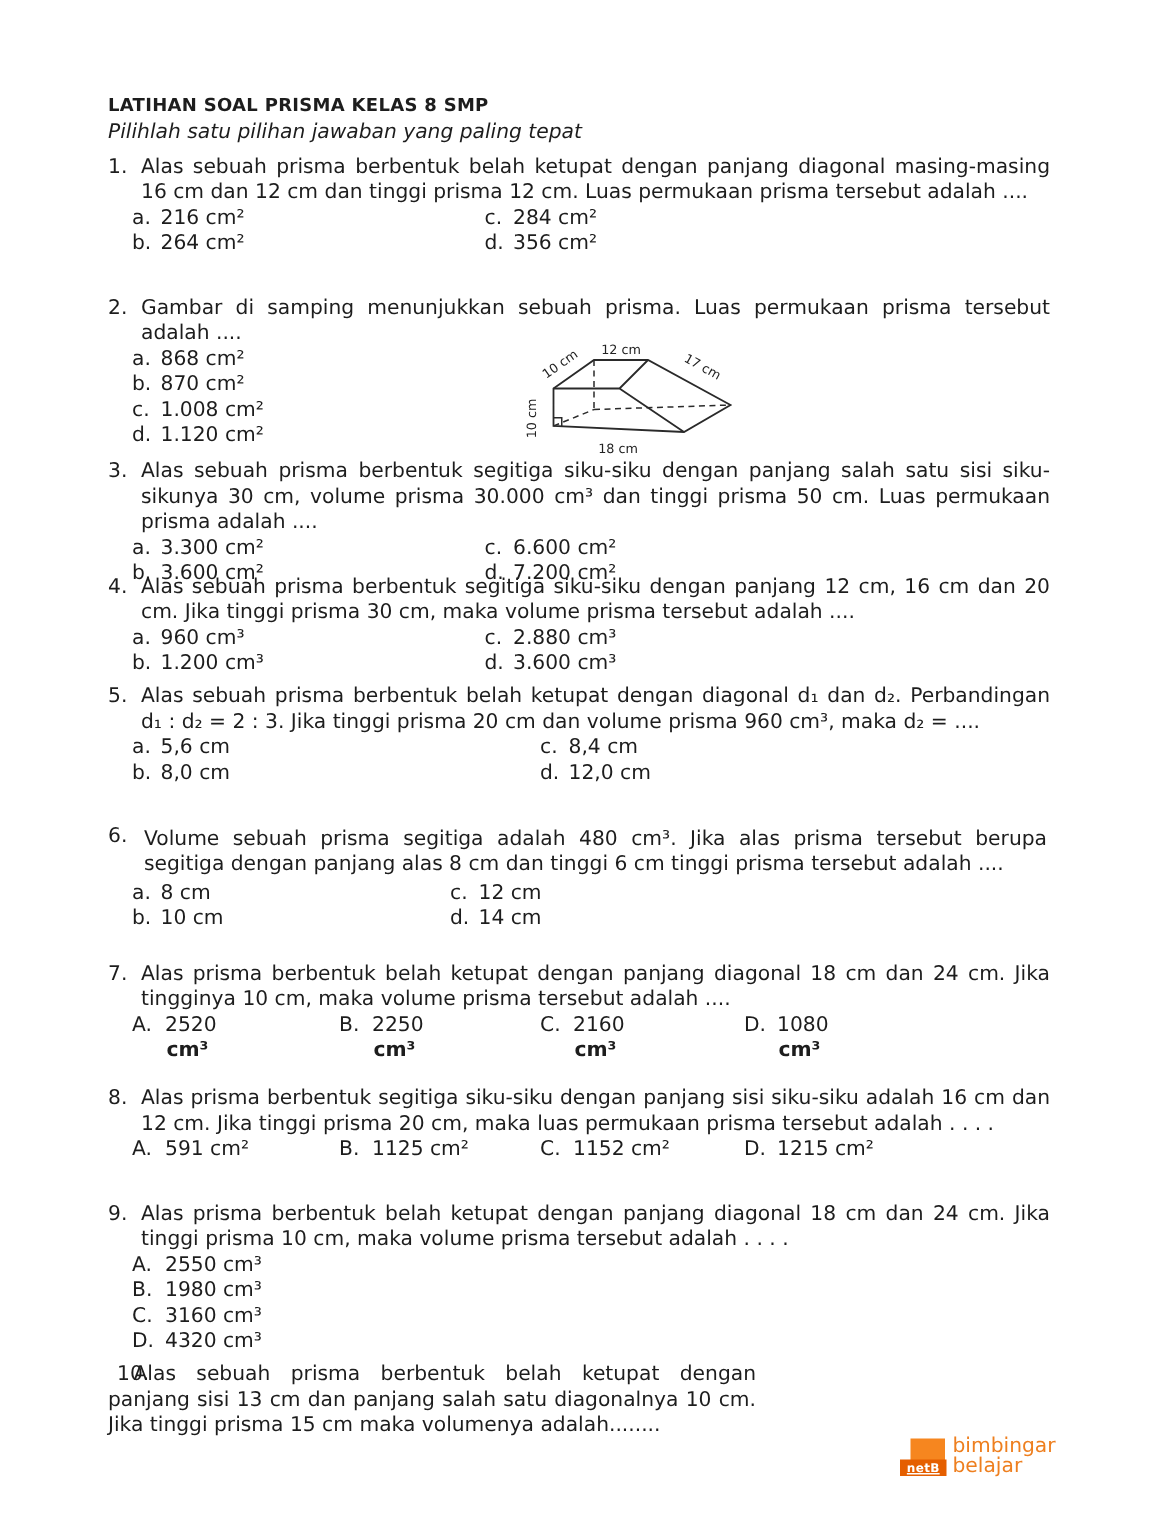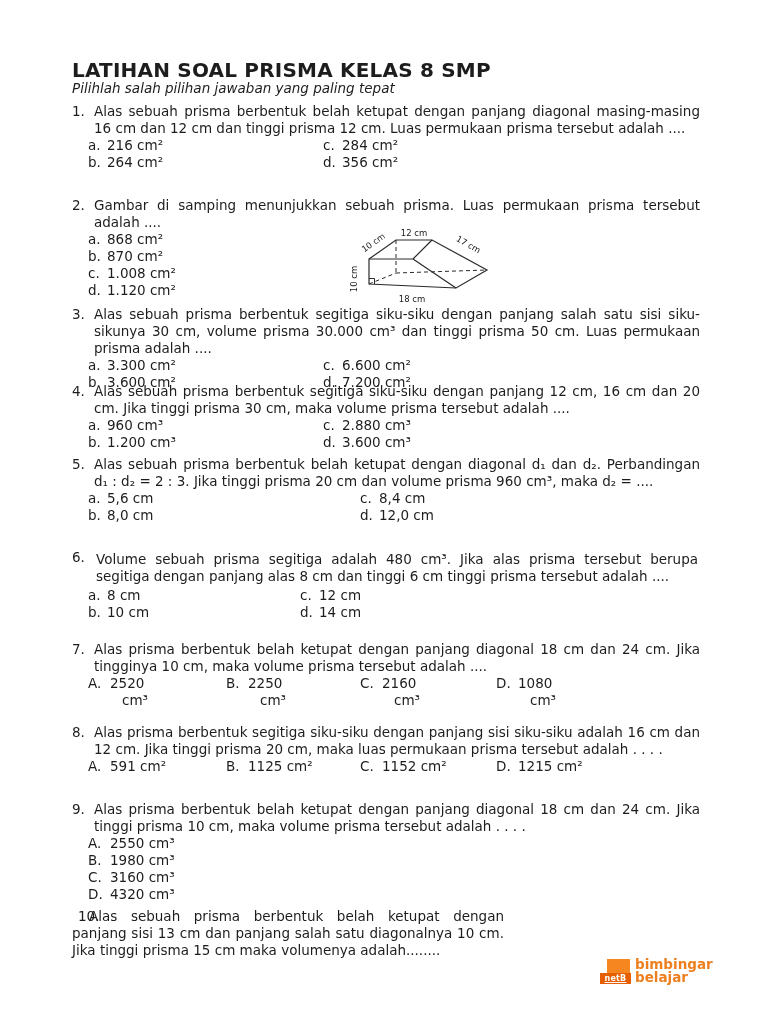--- a/index.html
+++ b/index.html
@@ -7,64 +7,64 @@
     position:relative;
     width:768px;height:1024px;
     background:#ffffff;
     font-family:"DejaVu Sans", sans-serif;
     color:#1d1d1d;
     font-size:13.5px;
     line-height:17px;
     overflow:hidden;
   }
   .header{position:absolute;left:72px;top:61px;width:630px;}
-  .title{font-weight:bold;font-size:20px;line-height:19px;letter-spacing:.2px;}
+  .title{font-weight:bold;font-size:12px;line-height:19px;letter-spacing:.2px;}
   .subtitle{font-style:italic;font-size:13.5px;line-height:17px;}
 
   .q{position:absolute;left:72px;width:628px;}
   .qrow{display:flex;}
   .qnum{width:22px;flex:none;}
   .qtext{flex:1;text-align:justify;}
 
   .opts{margin-left:16px;}
   .opt{display:flex;align-items:baseline;}
   .olabel{width:19px;flex:none;}
   .olabel-cap{width:22px;flex:none;}
 
   .opts2{display:grid;}
   .cols235{grid-template-columns:235px auto;}
   .cols272{grid-template-columns:272px auto;}
   .cols212{grid-template-columns:212px auto;}
   .opts4{display:grid;grid-template-columns:138px 134px 136px auto;}
-  .unitline{margin-left:34px;display:block;}
+  .unitline{margin-left:23px;display:block;font-weight:bold;}
 
   .q2wrap{position:relative;}
   .figure{position:absolute;left:272px;top:29px;width:200px;height:84px;}
   .figure svg text{font-family:"DejaVu Sans", sans-serif;font-size:8.5px;fill:#222;}
 
   .q10num{position:absolute;left:6px;top:0;}
   .q10text{margin-left:23px;width:432px;text-indent:17px;text-align:justify;}
 
   .logo{position:absolute;left:600px;top:956px;width:115px;height:32px;}
   .logo-square{position:absolute;left:7px;top:3px;width:23px;height:22px;background:#f6861f;}
   .logo-badge{
     position:absolute;left:0;top:17px;width:31px;height:11px;
     background:#e55f00;color:#ffffff;font-size:8px;font-weight:bold;
     text-align:center;line-height:11px;letter-spacing:.2px;text-decoration:underline;
   }
-  .logo-text{position:absolute;left:35px;top:2px;color:#ee7f1f;font-size:13.5px;line-height:13px;font-weight:bold;}
+  .logo-text{position:absolute;left:35px;top:2px;color:#ee7f1f;font-size:13.5px;line-height:13px;font-weight:normal;}
 </style>
 </head>
 <body>
 
 <div class="page">
 
   <div class="header">
     <div class="title">LATIHAN SOAL PRISMA KELAS 8 SMP</div>
-    <div class="subtitle">Pilihlah salah pilihan jawaban yang paling tepat</div>
+    <div class="subtitle">Pilihlah satu pilihan jawaban yang paling tepat</div>
   </div>
 
   <div class="q" style="top:103px">
     <div class="qrow">
       <span class="qnum">1.</span>
       <p class="qtext" style="margin:0">Alas sebuah prisma berbentuk belah ketupat dengan panjang diagonal masing-masing 16 cm dan 12 cm dan tinggi prisma 12 cm. Luas permukaan prisma tersebut adalah ....</p>
     </div>
     <div class="opts opts2 cols235">
       <span class="opt">
           <span class="olabel">a.</span>

